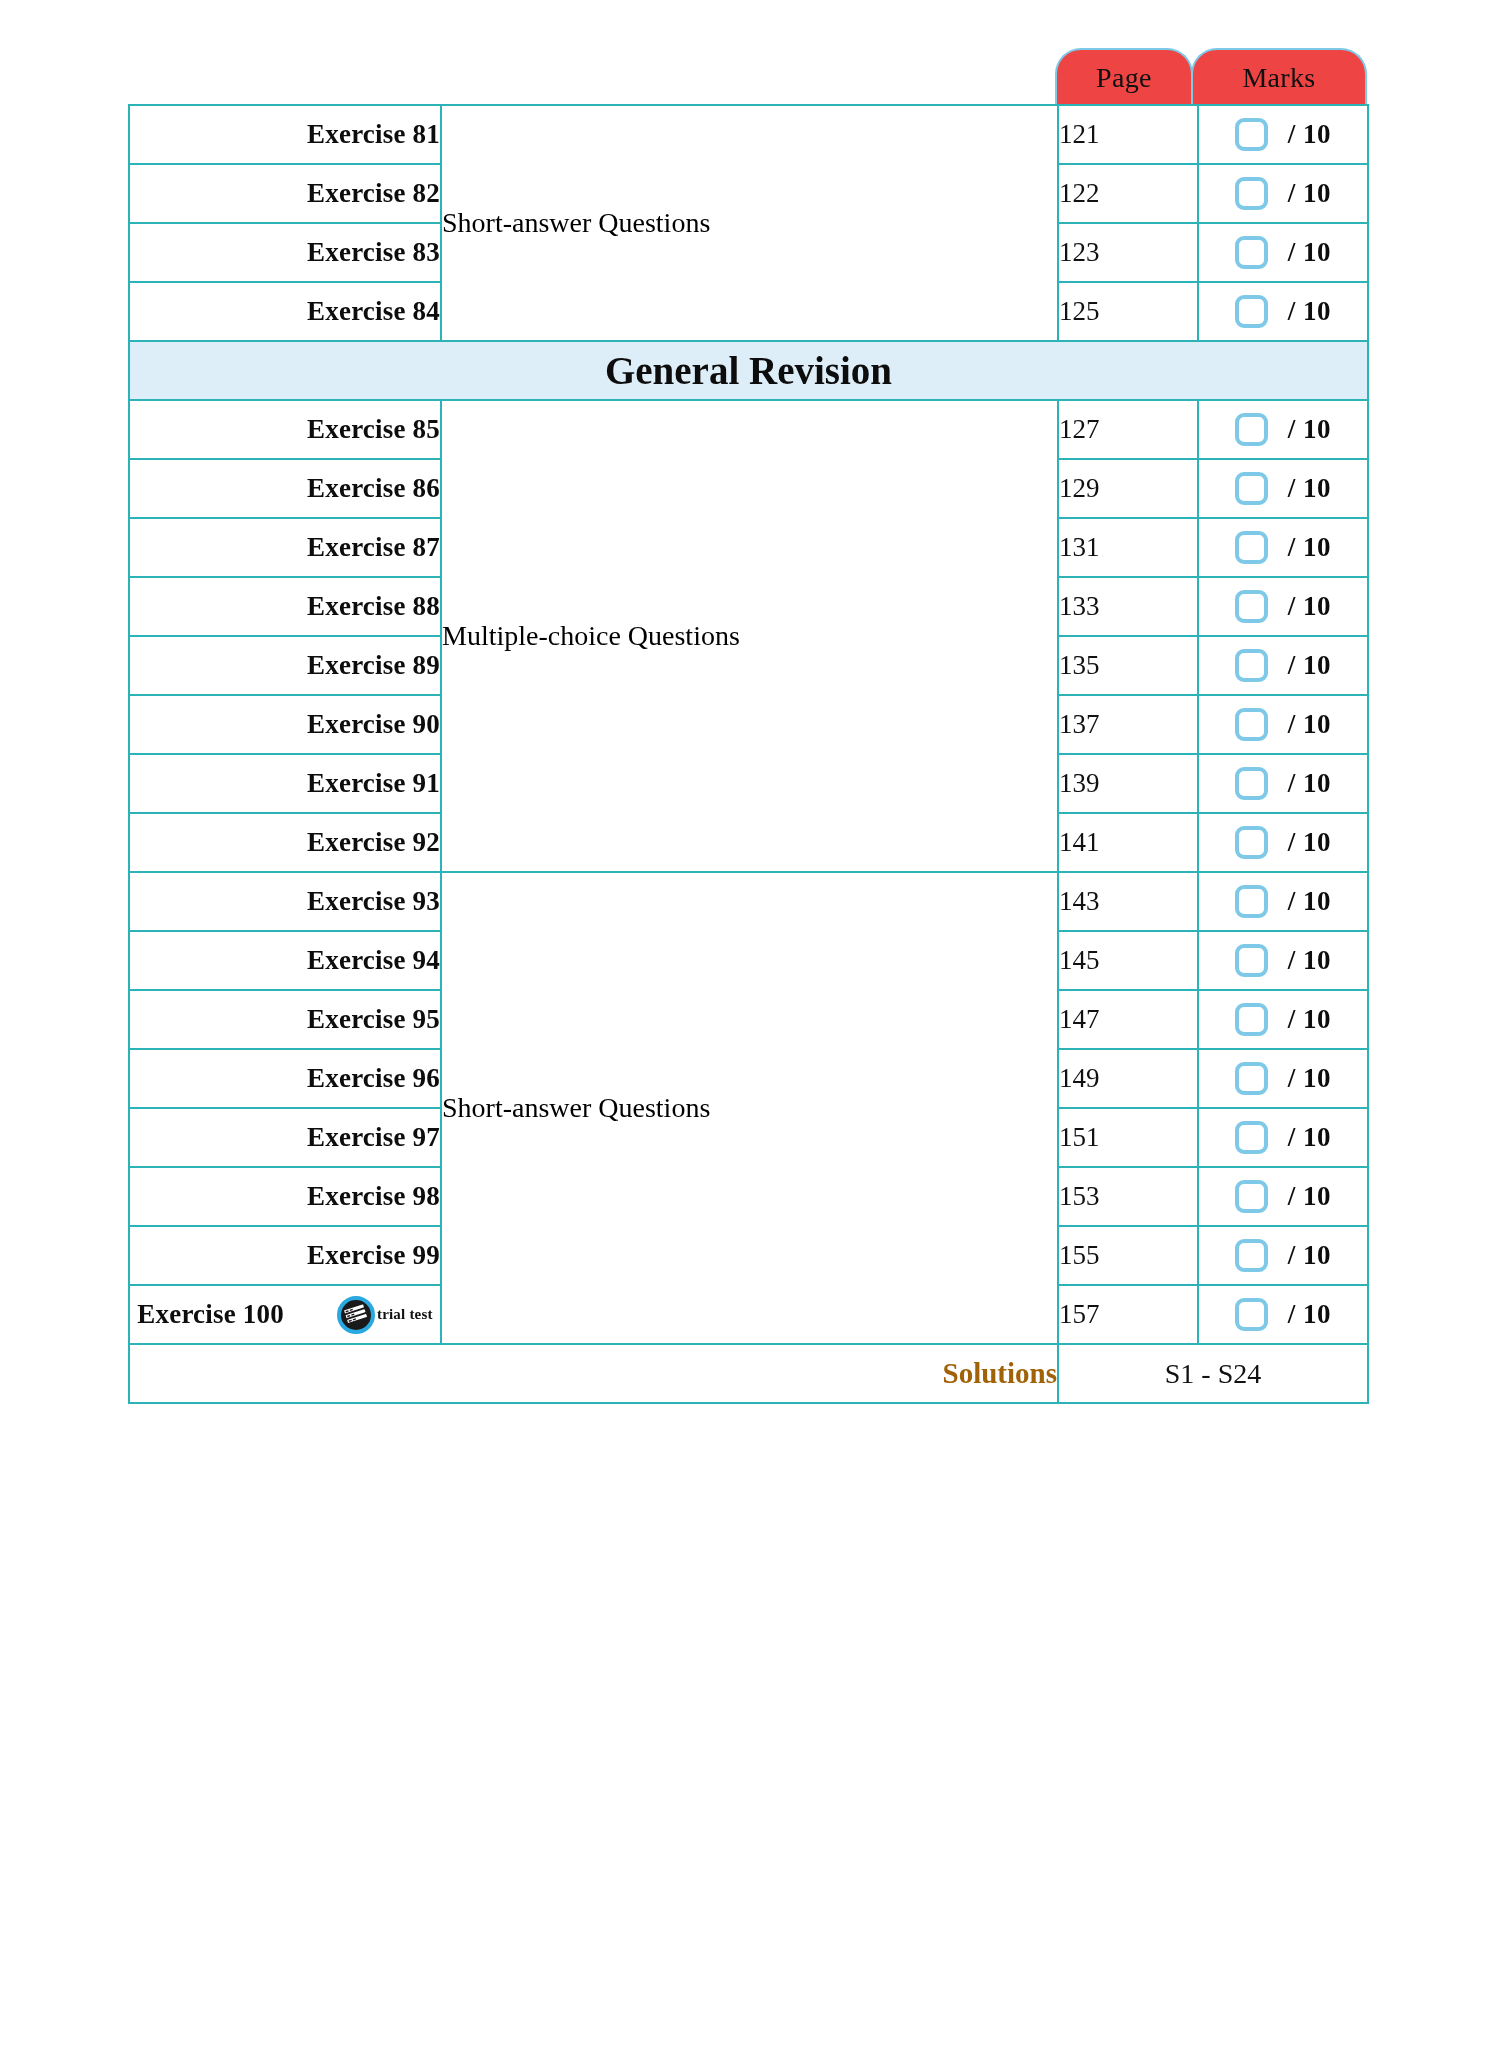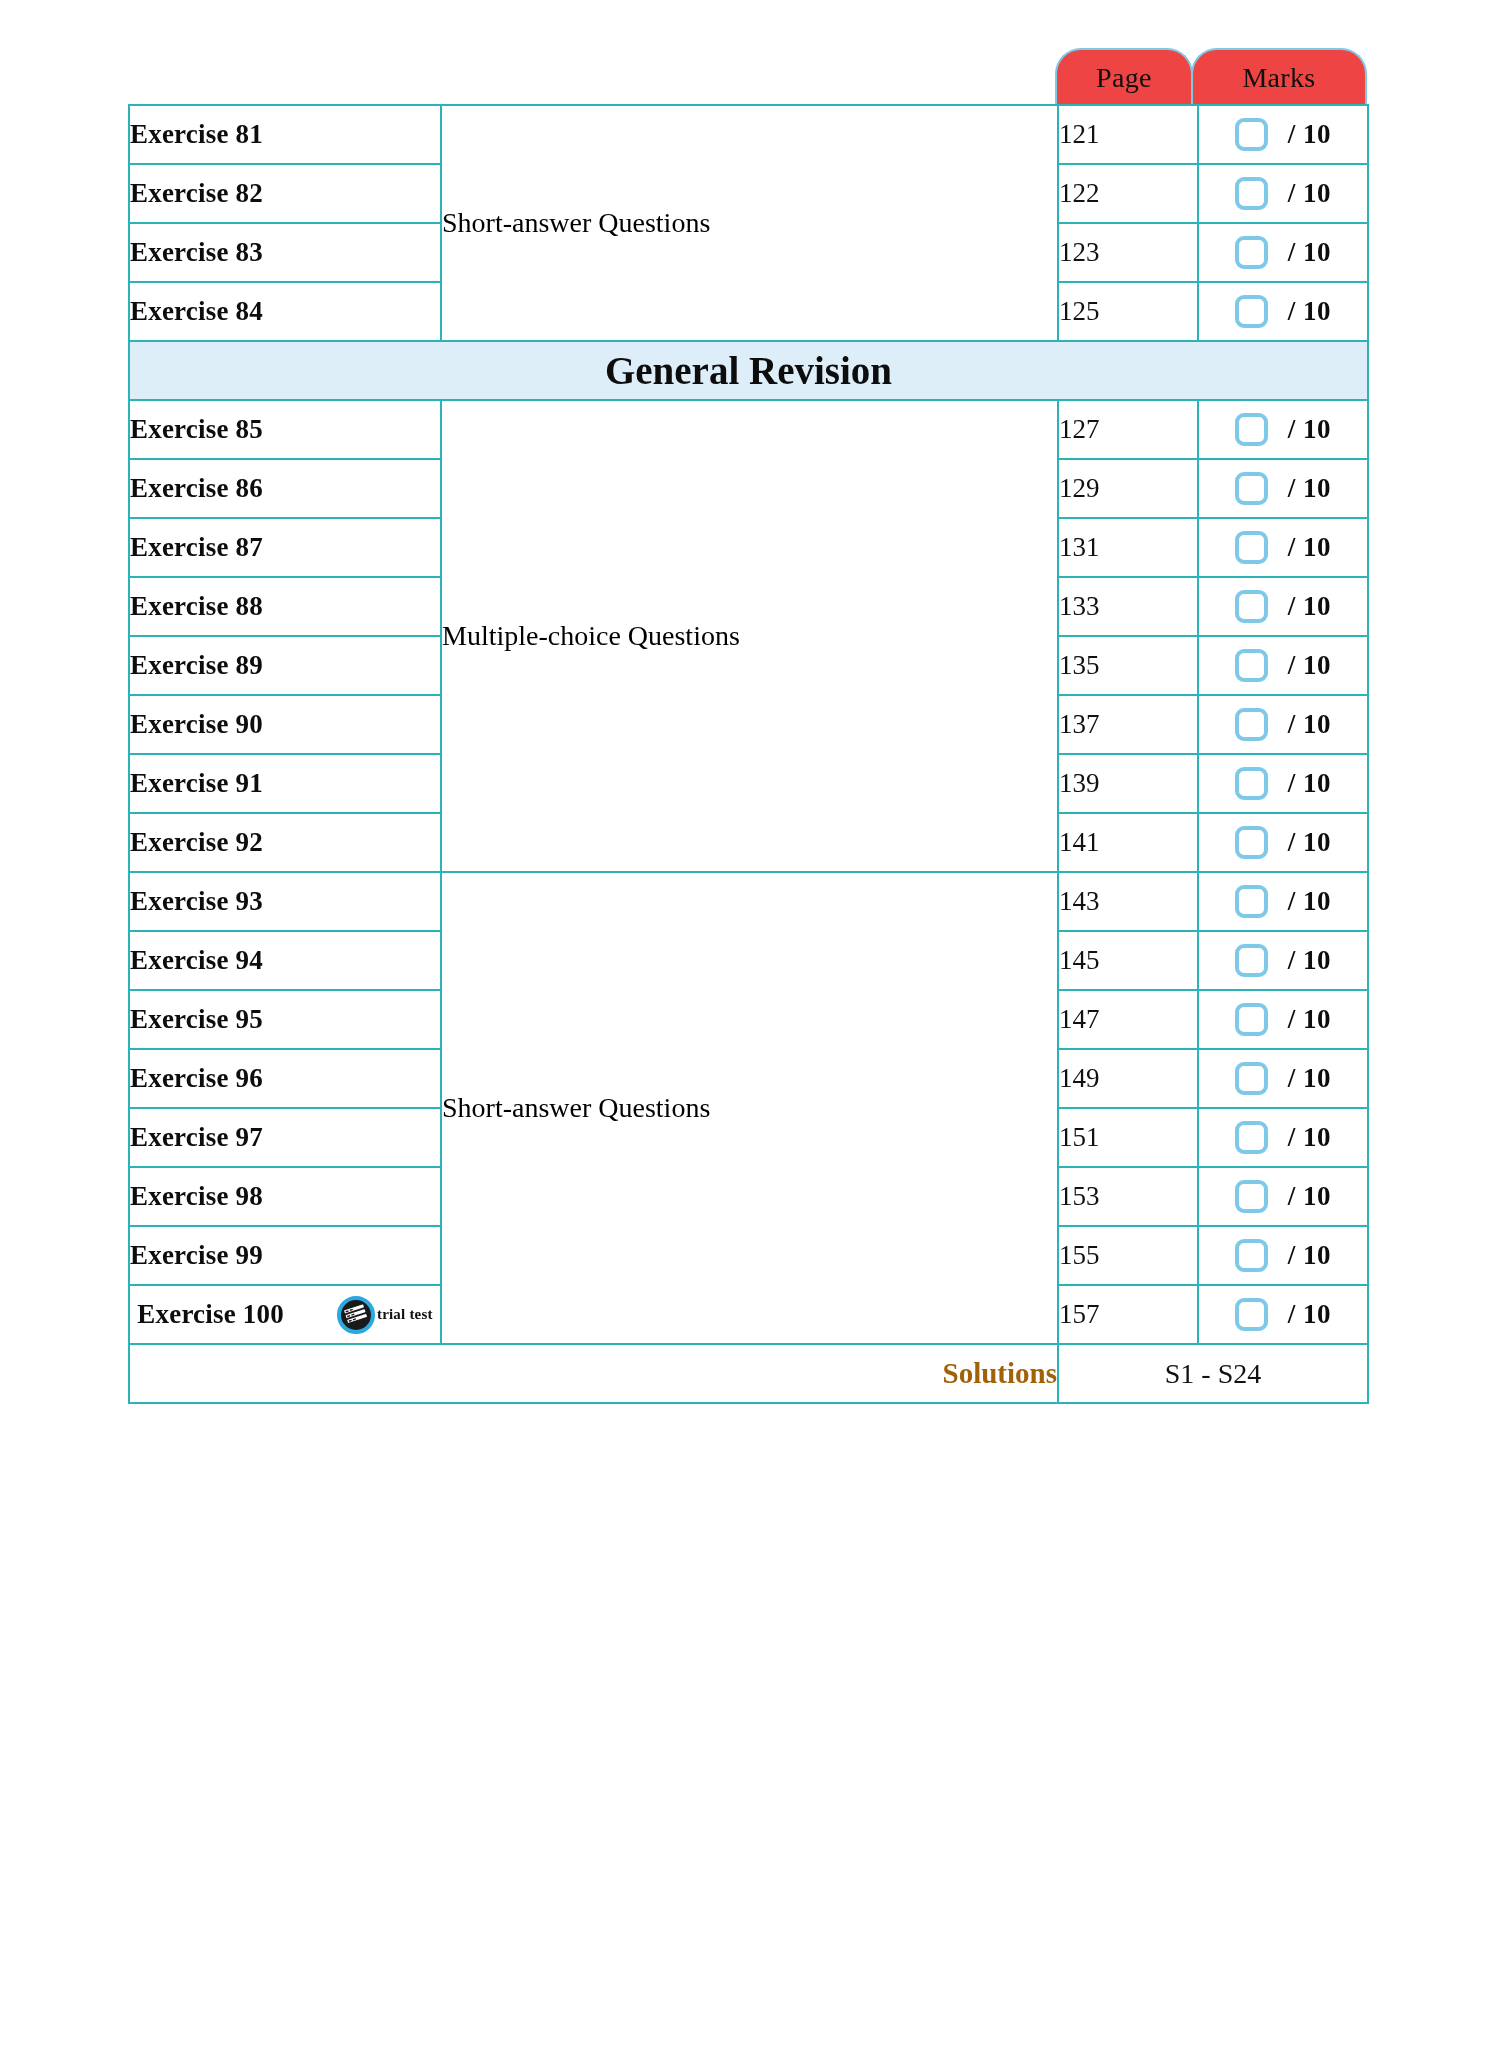--- a/index.html
+++ b/index.html
@@ -68,21 +68,21 @@
     background: #ffffff;
   }
 
   
   .c-ex   { width: 312px; }
   .c-type { width: 617px; }
   .c-page { width: 140px; }
   .c-mark { width: 170px; }
 
   .cell-ex {
-    text-align: left;
+    text-align: right;
     font-weight: bold;
     font-size: 27px;
     color: #0d0d0d;
     letter-spacing: 0.2px;
     position: relative;
     margin-left: 32px;
   }
   .cell-type {
     text-align: left;
     font-size: 28px;

